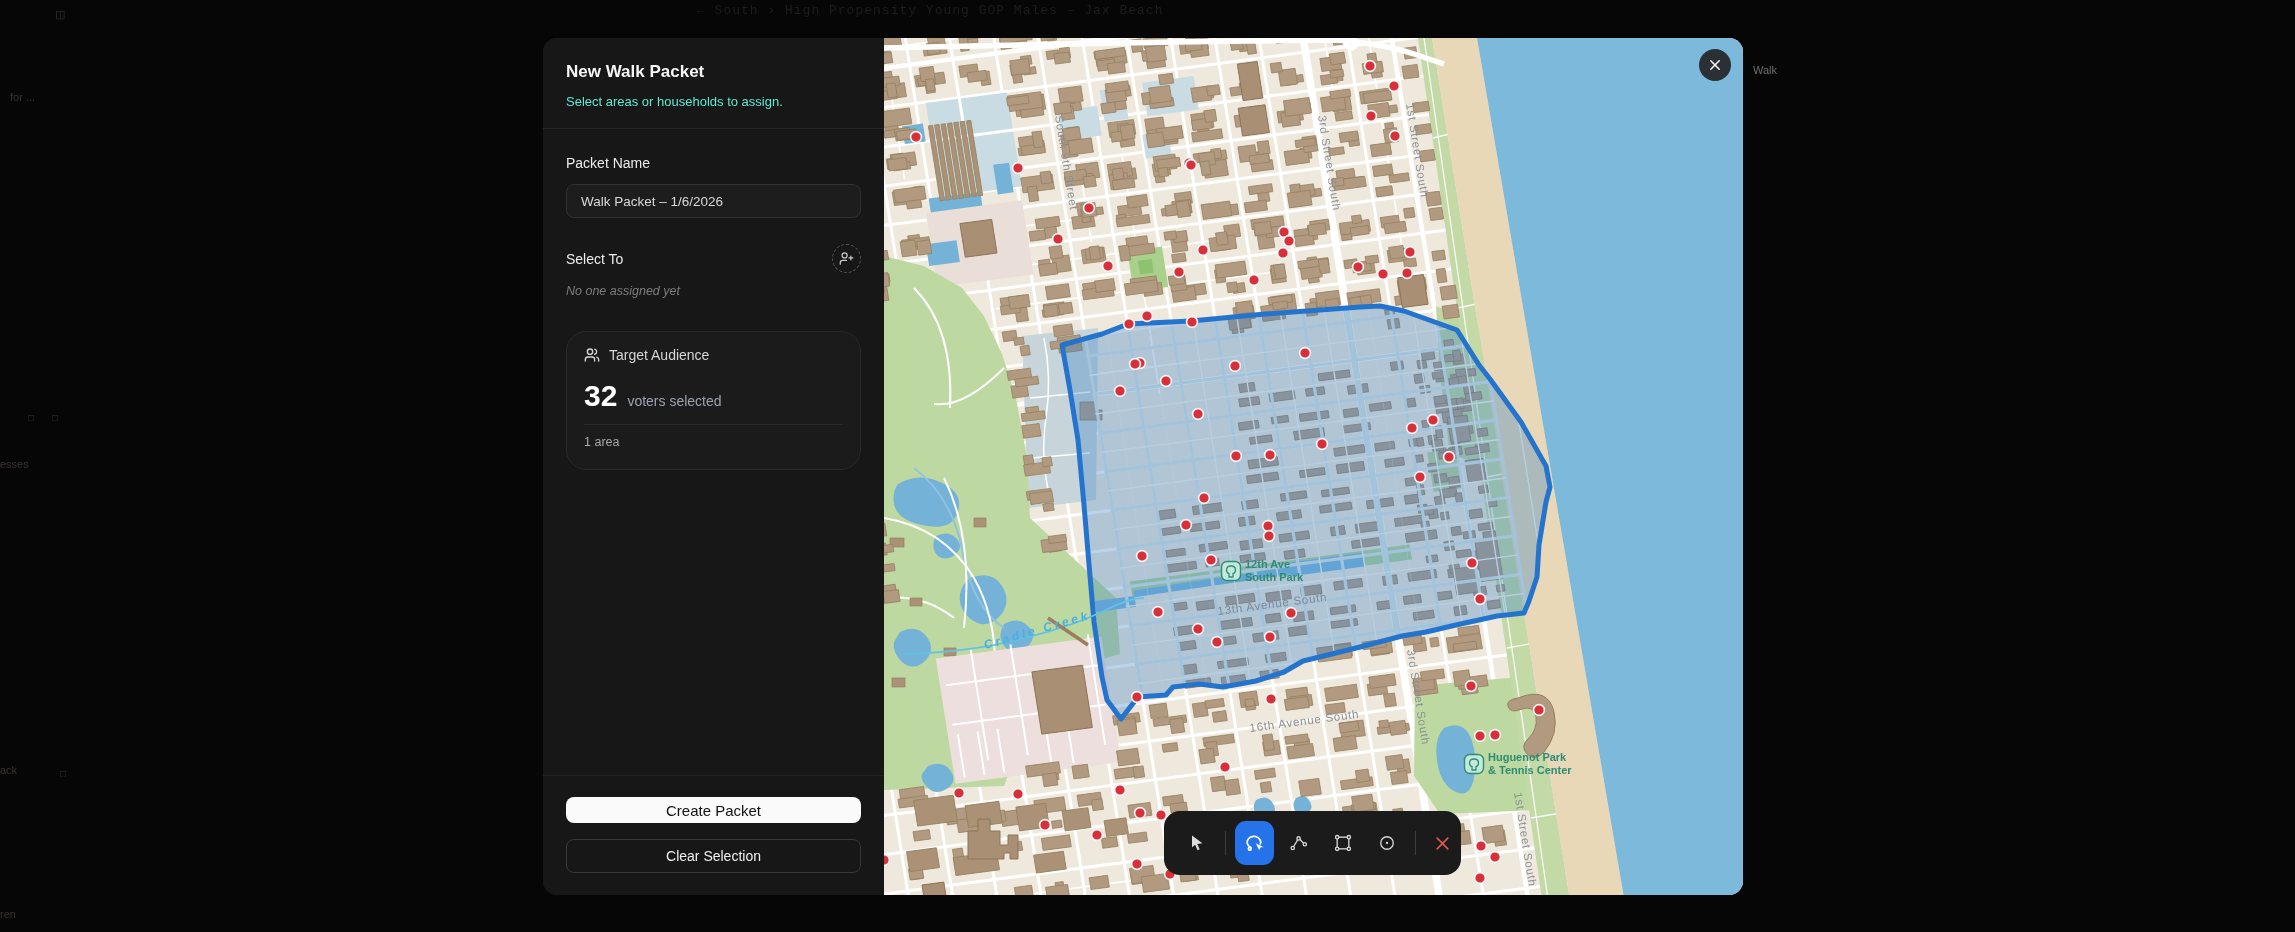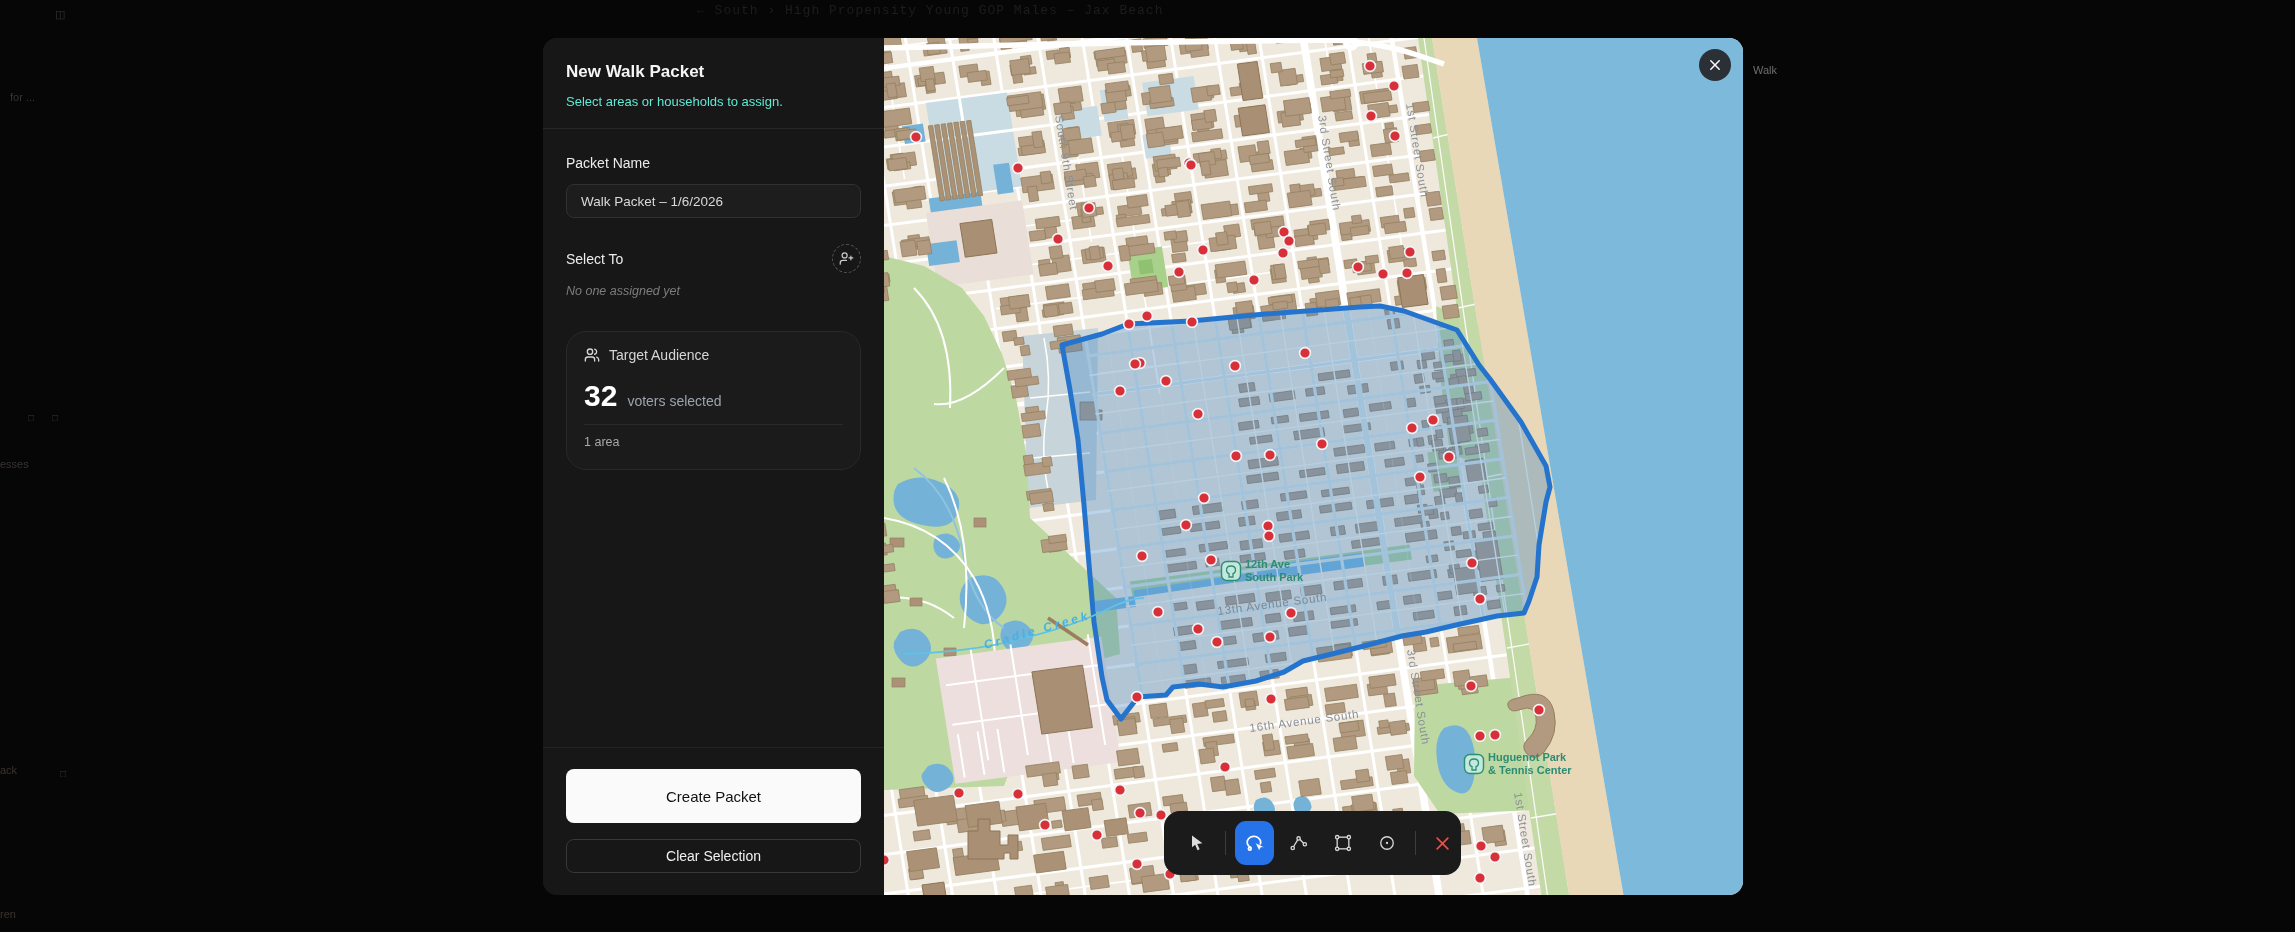--- a/index.html
+++ b/index.html
@@ -15,21 +15,21 @@
 .addbtn { width:29px; height:29px; border:1.5px dashed #555; border-radius:50%; display:flex; align-items:center; justify-content:center; }
 .noone { color:#7d7d7d; font-size:12.5px; font-style:italic; margin-top:11px; }
 .card { margin-top:33px; background:#1b1b1b; border:1px solid #292929; border-radius:20px; padding:15px 17px 20px; }
 .cardhead { display:flex; align-items:center; gap:9px; color:#d6d6d6; font-size:14px; }
 .bignum { margin-top:16px; display:flex; align-items:baseline; gap:10px; }
 .bignum b { color:#fff; font-size:30px; font-weight:700; }
 .bignum span { color:#9ca3af; font-size:14px; }
 .cardhr { border-top:1px solid #2a2a2a; margin-top:11px; }
 .area1 { color:#a8a8a8; font-size:12.5px; margin-top:10px; }
 .pfoot { position:absolute; left:0; right:0; bottom:0; border-top:1px solid #232323; padding:21px 23px 22px; }
-.btn-create { height:54px; background:#fafafa; border-radius:8px; color:#111; font-size:15px; font-weight:500; display:flex; align-items:center; justify-content:center; }
+.btn-create { height:26px; background:#fafafa; border-radius:8px; color:#111; font-size:15px; font-weight:500; display:flex; align-items:center; justify-content:center; }
 .btn-clear { height:34px; margin-top:16px; border:1px solid #383838; border-radius:8px; color:#f0f0f0; font-size:14px; display:flex; align-items:center; justify-content:center; }
 .map { position:relative; width:859px; height:857px; flex:none; }
 .closebtn { position:absolute; left:815px; top:11px; width:32px; height:32px; border-radius:50%; background:#2b3036; display:flex; align-items:center; justify-content:center; }
 .toolbar { position:absolute; left:280px; top:773px; width:297px; height:64px; background:#1b1b1b; border-radius:16px; display:flex; align-items:center; padding:0 13px; gap:5px; }
 .tbtn { width:39px; height:44px; border-radius:11px; display:flex; align-items:center; justify-content:center; flex:none; }
 .tbtn.active { background:#2672e8; }
 .tsep { width:1px; height:24px; background:#3d3d3d; margin:0 4px; flex:none; }
 </style></head><body>
 
 <div class="bgtext" style="left:697px; top:3px; color:#1d1d1d; font-family:'Liberation Mono',monospace; font-size:13px; letter-spacing:1px;">← South › High Propensity Young GOP Males – Jax Beach</div>

